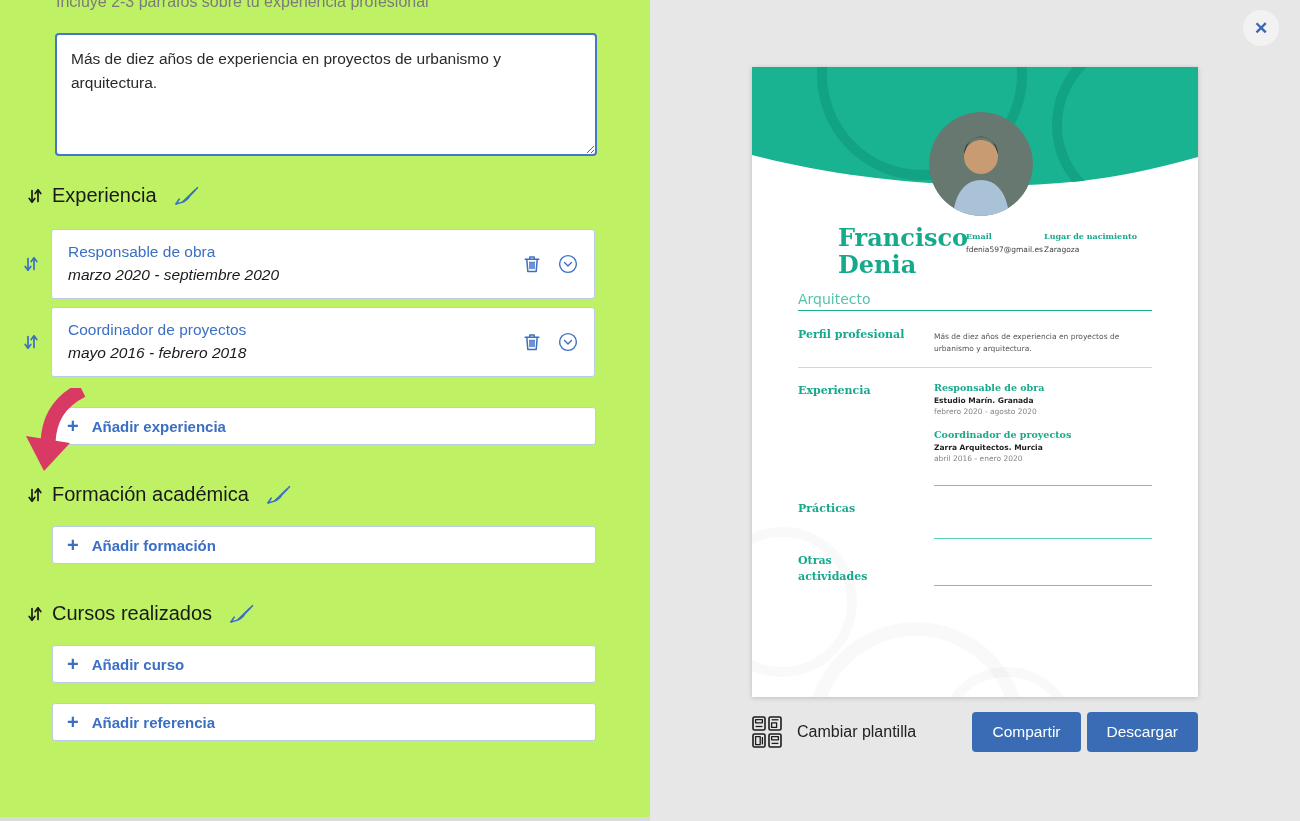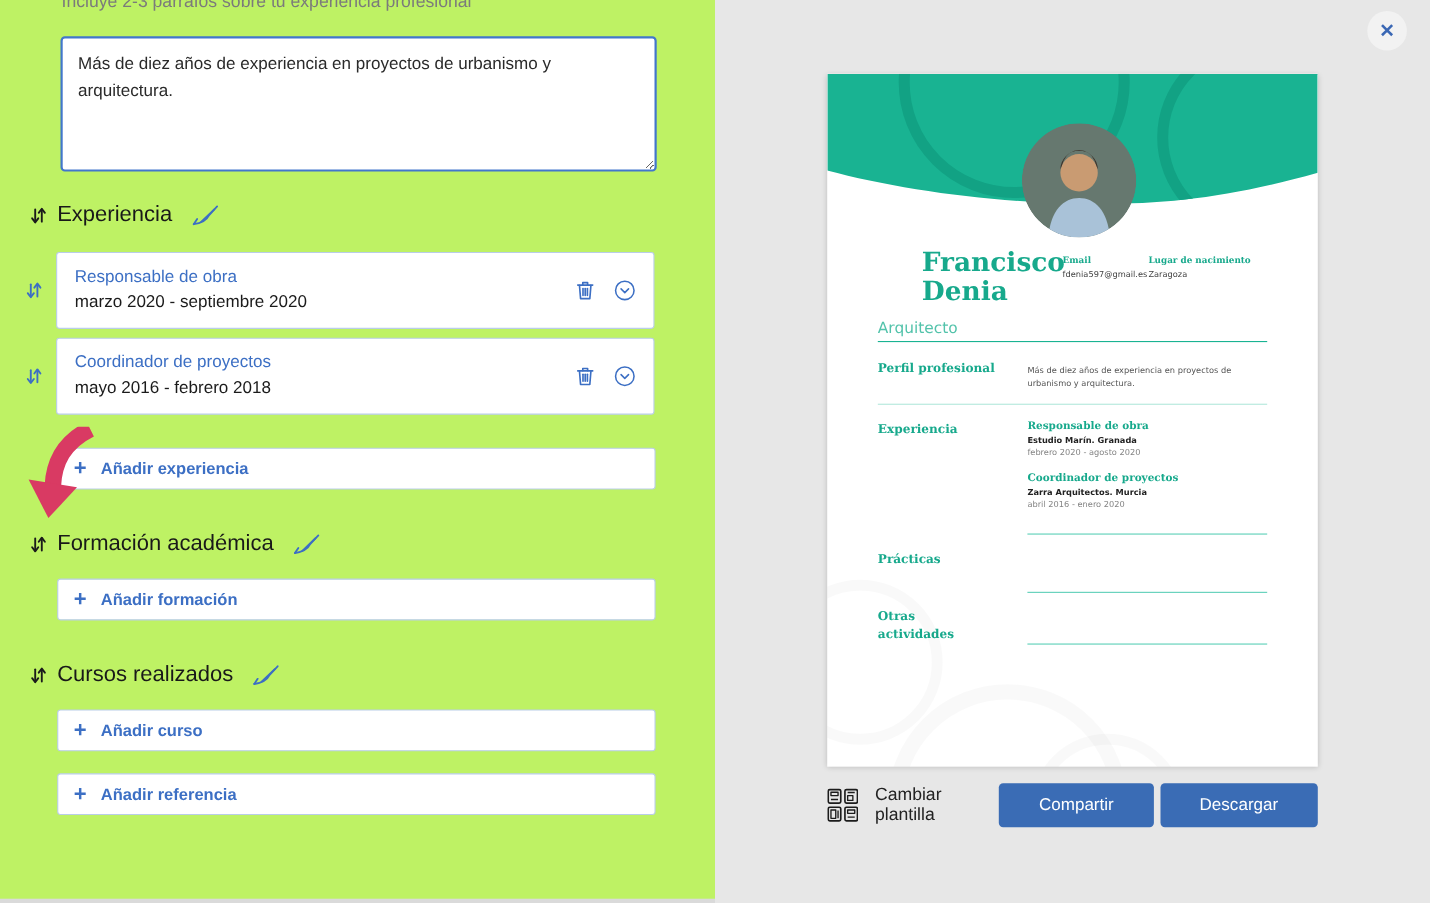--- a/index.html
+++ b/index.html
@@ -22,21 +22,21 @@
   .section-heading .pen{width:27px;height:21px;margin-left:16px;color:#3c6fc4;cursor:pointer;}
   .mt28{margin-top:28px;} .mt38{margin-top:38px;}
   .entry-row{display:flex;align-items:center;margin-left:24px;}
   .entry-row.first{margin-top:22px;} .entry-row.second{margin-top:8px;}
   .entry-row .drag{width:14px;height:18px;color:#3c6fc4;margin-right:13px;cursor:grab;}
   .entry-card{
     width:510px;background:#fff;border:1px solid #b9cde8;border-radius:3px;
     padding:11px 16px;display:flex;justify-content:space-between;align-items:center;cursor:pointer;
   }
   .entry-card .t{font-size:15.5px;color:#3c6fc4;font-weight:500;line-height:22px;}
-  .entry-card .d{font-size:15.5px;color:#1b1b1b;line-height:24px;}
+  .entry-card .d{font-size:15.5px;color:#1b1b1b;line-height:24px;font-style:italic;}
   .entry-card .icons{display:flex;align-items:center;gap:16px;color:#3c6fc4;}
   .icon20{width:20px;height:20px;cursor:pointer;}
   .add-btn{
     margin-left:52px;margin-top:20px;width:528px;height:36px;background:#fff;
     border:1px solid #b9cde8;border-radius:3px;display:flex;align-items:center;gap:13px;
     padding-left:14px;cursor:pointer;
   }
   .add-btn.gap30{margin-top:30px;}
   .add-btn .plus{font-size:20px;font-weight:700;color:#3c6fc4;line-height:1;}
   .add-btn .lbl{font-size:15px;font-weight:700;color:#3c6fc4;}
@@ -66,21 +66,21 @@
   .cv-body{font-family:"DejaVu Sans",sans-serif;font-size:7.5px;color:#555;line-height:1.65;}
   .cv-role{font-family:"DejaVu Serif",serif;font-weight:700;font-size:9.5px;color:#17a98c;}
   .cv-company{font-family:"DejaVu Sans",sans-serif;font-weight:700;font-size:7.5px;color:#222;margin-top:3px;}
   .cv-dates{font-family:"DejaVu Sans",sans-serif;font-size:7.5px;color:#848484;margin-top:2px;}
   .faint-ring{position:absolute;border-radius:50%;border:10px solid rgba(0,0,0,0.025);}
   .preview-footer{position:absolute;left:102px;top:712px;width:446px;display:flex;align-items:center;}
   .tpl-icon{width:30px;height:32px;color:#1c1c1c;cursor:pointer;}
   .tpl-label{font-size:16px;color:#222;margin-left:15px;cursor:pointer;}
   .footer-btns{margin-left:auto;display:flex;gap:6px;}
   .blue-btn{
-    height:40px;padding:0 36px;background:#3a6cb5;border:none;border-radius:4px;
+    height:40px;padding:0 20px;background:#3a6cb5;border:none;border-radius:4px;
     color:#fff;font-family:"Liberation Sans",sans-serif;font-size:15.5px;display:flex;
     align-items:center;cursor:pointer;
   }
 </style>
 </head>
 <body>
 
 <svg width="0" height="0" style="position:absolute">
   <defs>
     <g id="drag-glyph" fill="none" stroke="currentColor" stroke-width="1.7" stroke-linecap="round" stroke-linejoin="round">

